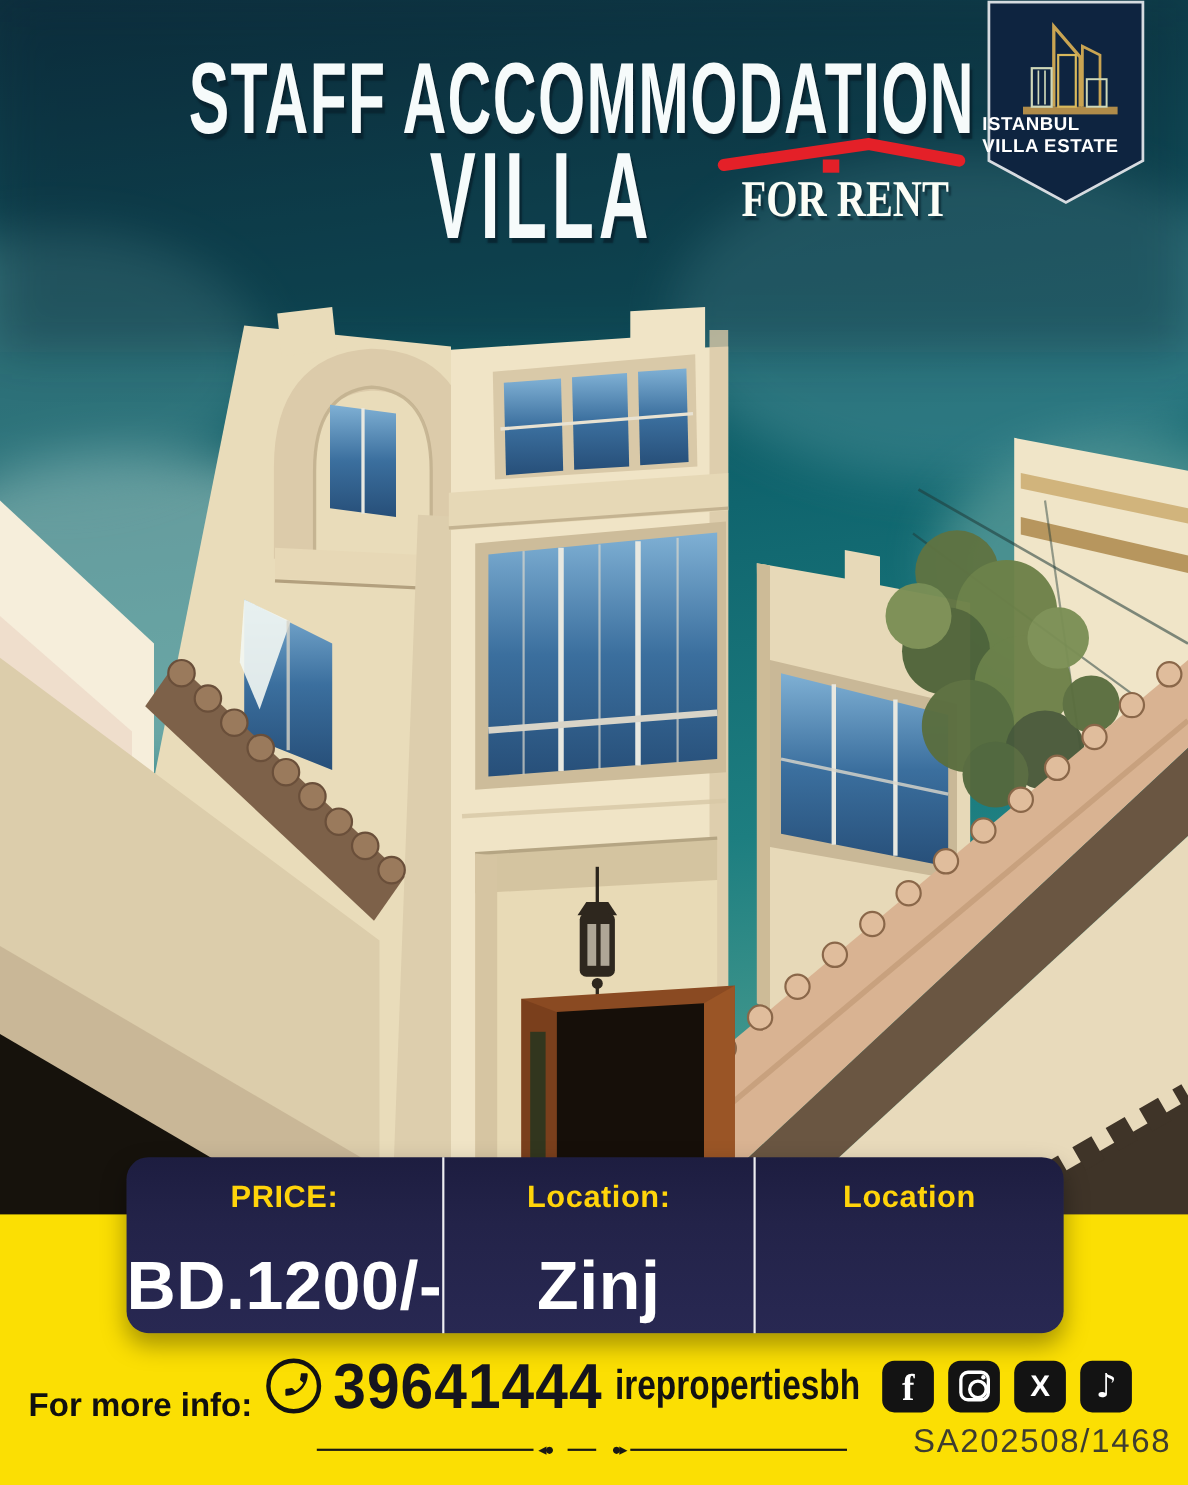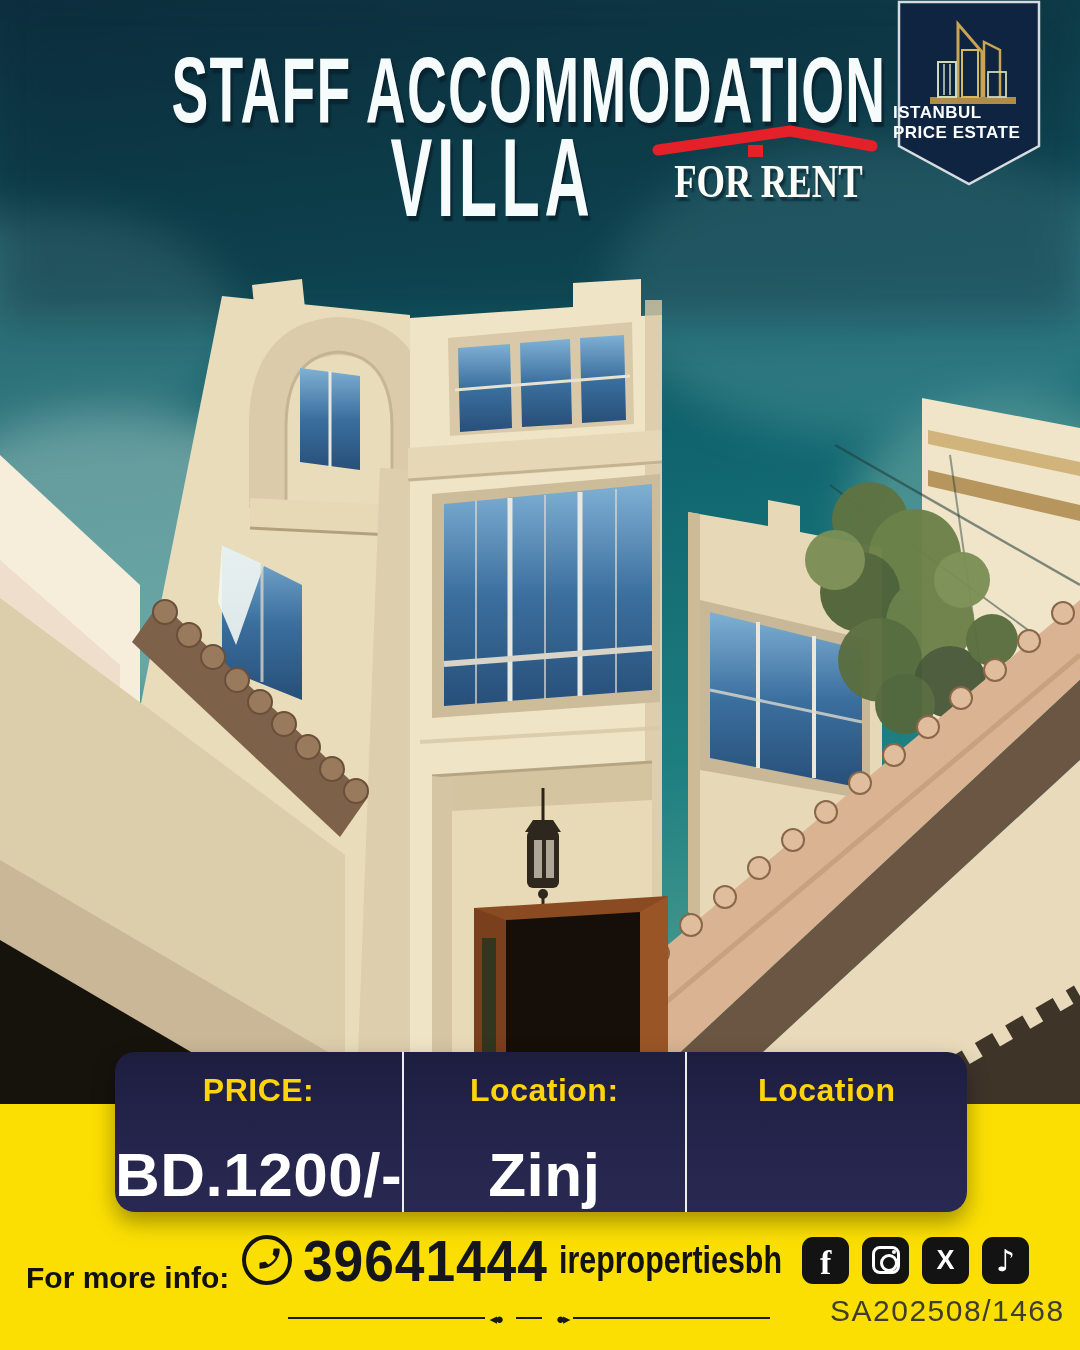--- a/index.html
+++ b/index.html
@@ -30,21 +30,21 @@
   .badge-text{position:absolute;left:0;width:152px;color:#fff;
     font-weight:700;font-size:17px;letter-spacing:.5px;line-height:1.15;}
   .badge-l1{top:103px;} .badge-l2{top:123px;}
 
   
   .infobar{position:absolute;left:115px;top:1052px;width:852px;height:160px;z-index:3;
     background:linear-gradient(180deg,#1d1d40 0%,#232349 38%,#282852 100%);
     border-radius:20px;display:flex;box-shadow:0 10px 22px rgba(0,0,0,.35);}
   .col{flex:1;display:flex;flex-direction:column;align-items:center;}
   .col+.col{border-left:2px solid rgba(255,255,255,.92);}
-  .col .lbl{margin-top:20px;color:var(--label-gold);font-weight:700;font-size:32px;letter-spacing:.5px;}
+  .col .lbl{margin-top:20px;color:var(--label-gold);font-weight:700;font-size:28px;letter-spacing:.5px;}
   .col .val{margin-top:30px;color:#fff;font-weight:700;font-size:62px;letter-spacing:.5px;white-space:nowrap;}
 
   
   .band{position:absolute;left:0;top:1104px;width:1080px;height:246px;background:var(--accent-yellow);z-index:1;}
   .footer-row{position:absolute;left:26px;top:1228px;width:1048px;height:64px;display:flex;align-items:center;z-index:4;}
   .more-info{font-size:30px;font-weight:700;color:#101010;white-space:nowrap;margin-top:35px;}
   .phone-ic{margin-left:10px;flex:0 0 auto;}
   .phone-num{margin-left:8px;font-size:58px;font-weight:800;color:var(--ink);letter-spacing:1px;
     transform:scaleX(.92);transform-origin:left center;white-space:nowrap;}
   .handle{margin-left:-10px;font-size:38px;font-weight:700;color:#121212;
@@ -257,21 +257,21 @@
         <path d="M65,97 V24 L89,52 V97" fill="none" stroke="#c9a452" stroke-width="3"></path>
         <rect x="45" y="62" width="18" height="35" fill="none" stroke="#cfd8b8" stroke-width="2"></rect>
         <line x1="51" y1="64" x2="51" y2="95" stroke="#cfd8b8" stroke-width="1.5"></line>
         <line x1="57" y1="64" x2="57" y2="95" stroke="#cfd8b8" stroke-width="1.5"></line>
         <rect x="69" y="50" width="16" height="47" fill="none" stroke="#d8b85c" stroke-width="2"></rect>
         <path d="M91,97 V42 L107,50 V97" fill="none" stroke="#c9a452" stroke-width="2.5"></path>
         <rect x="95" y="72" width="18" height="25" fill="none" stroke="#cfd8b8" stroke-width="1.8"></rect>
       </g>
     </svg>
     <div class="badge-text badge-l1">ISTANBUL</div>
-    <div class="badge-text badge-l2">PRICE ESTATE</div>
+    <div class="badge-text badge-l2">VILLA ESTATE</div>
   </div>
 
   <div class="band"></div>
 
   <div class="infobar">
     <div class="col">
       <div class="lbl">PRICE:</div>
       <div class="val">BD.1200/-</div>
     </div>
     <div class="col">

